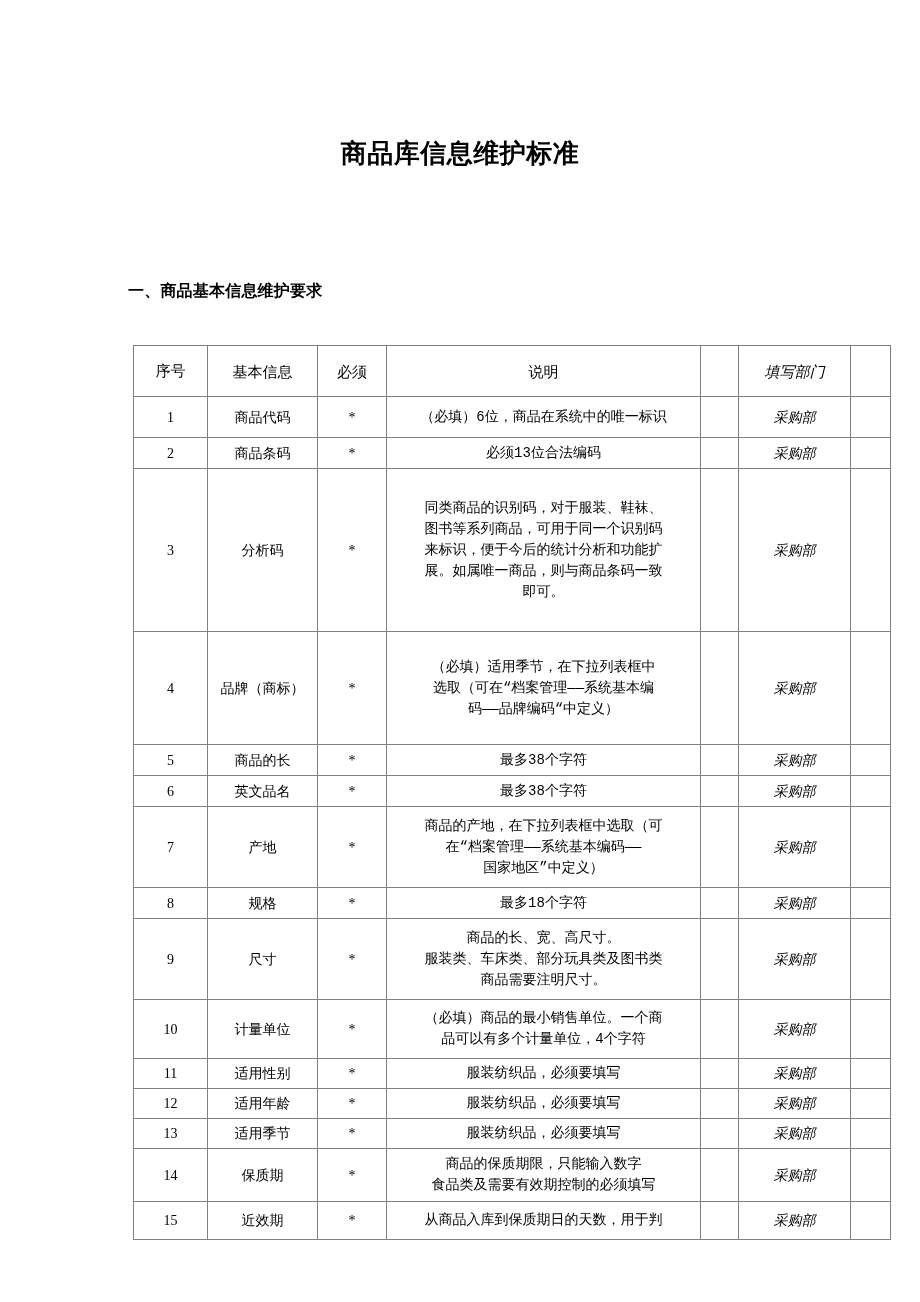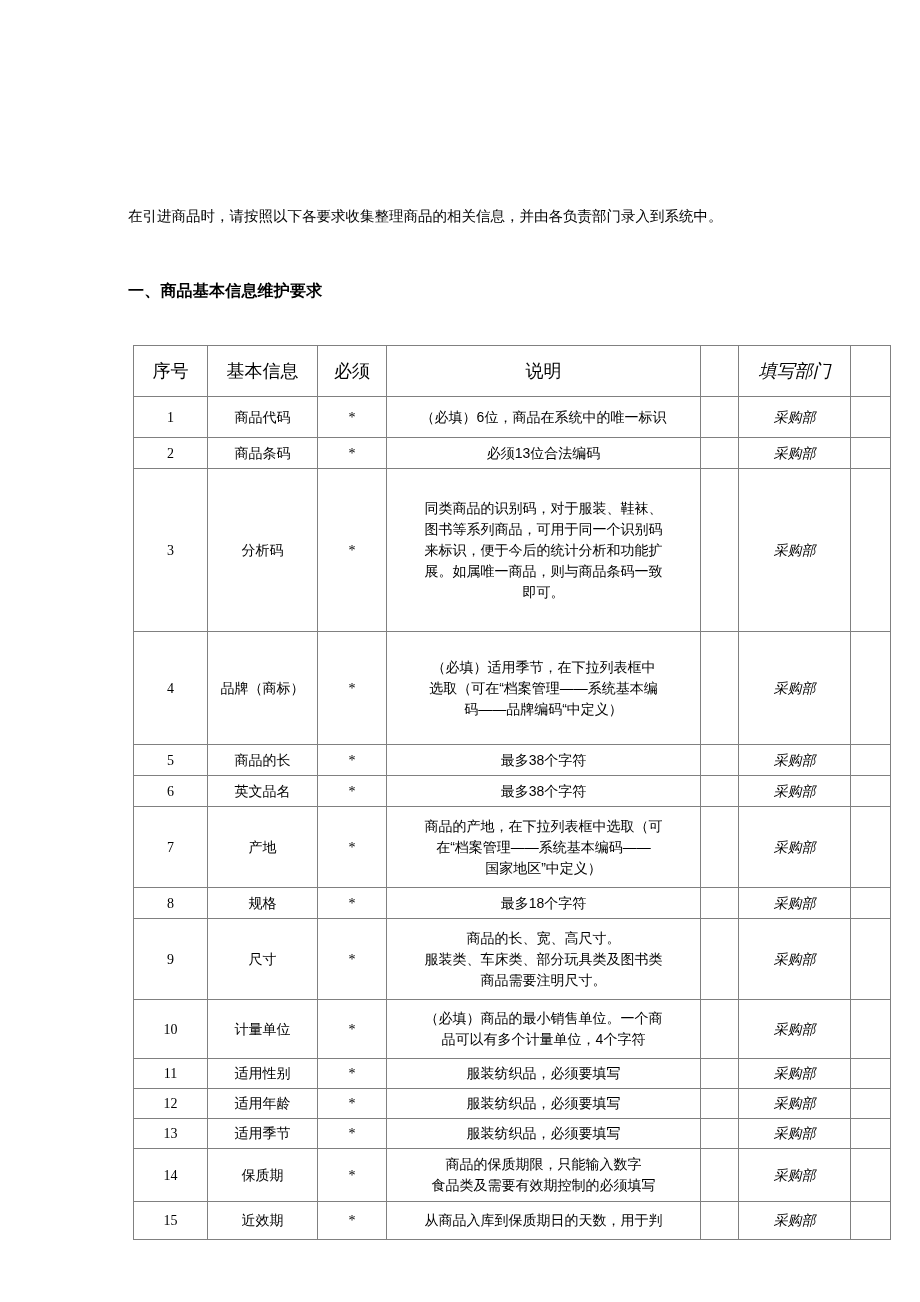--- a/index.html
+++ b/index.html
@@ -74,23 +74,23 @@
     font-family: "Liberation Serif", "DejaVu Serif", serif;
     font-size: 13px;
   }
   td.c-name  { width: 103px; }
   td.c-req   { width: 62px; font-size: 14px; }
   td.c-desc  { width: 307px; }
   td.c-gap   { width: 31px; }
   td.c-dept  { width: 105px; font-style: italic; }
   td.c-tail  { width: 33px; }
 
-  tr.hdr td { font-size: 18px; height: 46px; }
+  tr.hdr td { font-size: 15px; height: 46px; }
   td.desc-multi { text-align: center; }
-  td.desc-multi .ln { display: block; white-space: nowrap; }
+  td.desc-multi .ln { display: block; white-space: nowrap; font-family: Liberation Mono, monospace; }
   .wrapname { line-height: 20px; }
   .req-star { font-family: "Liberation Serif", "DejaVu Serif", serif; font-size: 15px; }
 
   
   tr.r1 td { height: 36px; }
   tr.r2 td { height: 26px; }
   tr.r3 td { height: 158px; }
   tr.r4 td { height: 108px; }
   tr.r5 td, tr.r6 td { height: 26px; }
   tr.r7 td { height: 76px; }
@@ -99,23 +99,23 @@
   tr.r10 td { height: 54px; }
   tr.r11 td, tr.r12 td, tr.r13 td { height: 25px; }
   tr.r14 td { height: 48px; }
   tr.r15 td { height: 33px; }
 </style>
 </head>
 <body>
 
 <div class="page">
 
+  <div class="doc-title">商品库信息维护标准</div>
 
   <div class="intro">
-    <div>在引进商品时，请按照以下各要求收集整理商品的相关信息，并由各负责部门录入到系统中。</div>
   </div>
 
   <div class="section-heading">一、商品基本信息维护要求</div>
 
   <div class="table-wrap">
     <table class="spec">
       <tbody id="table-body">
         <tr class="hdr">
           <td class="c-num">序号</td>
           <td class="c-name">基本信息</td>

